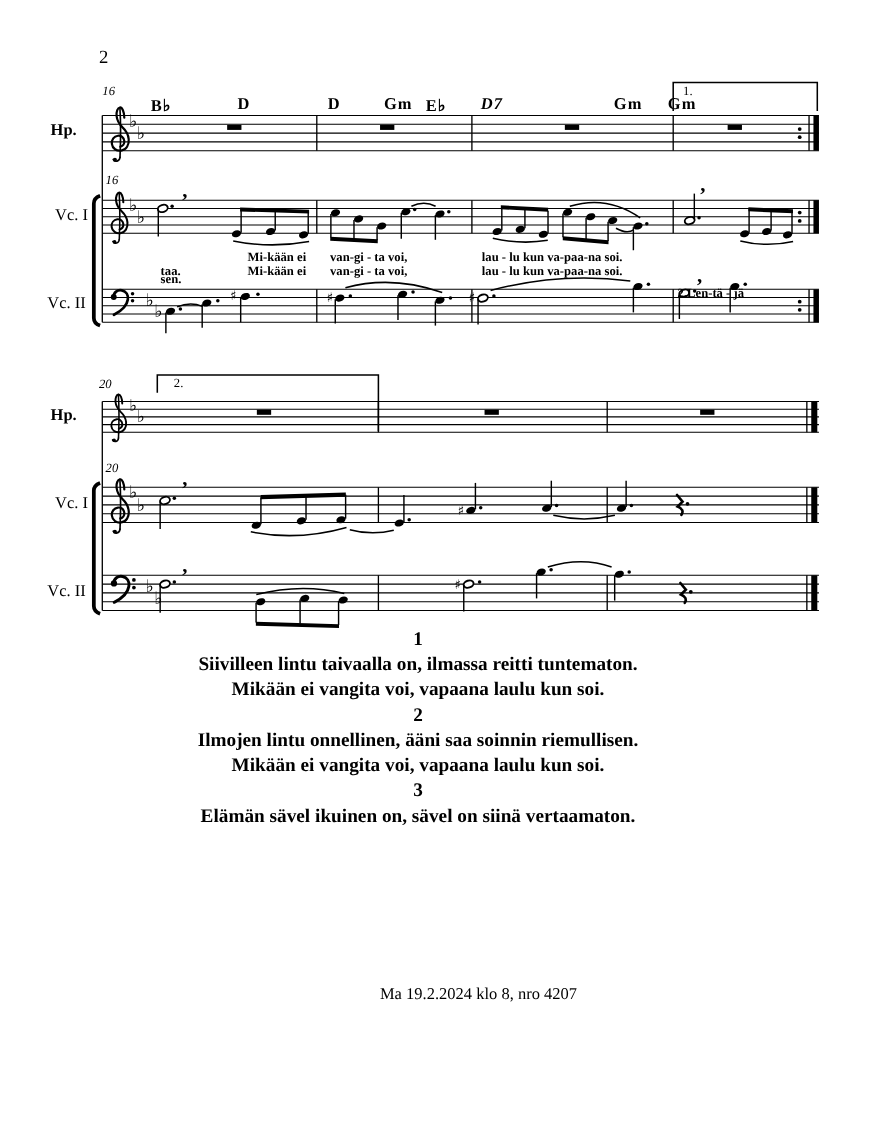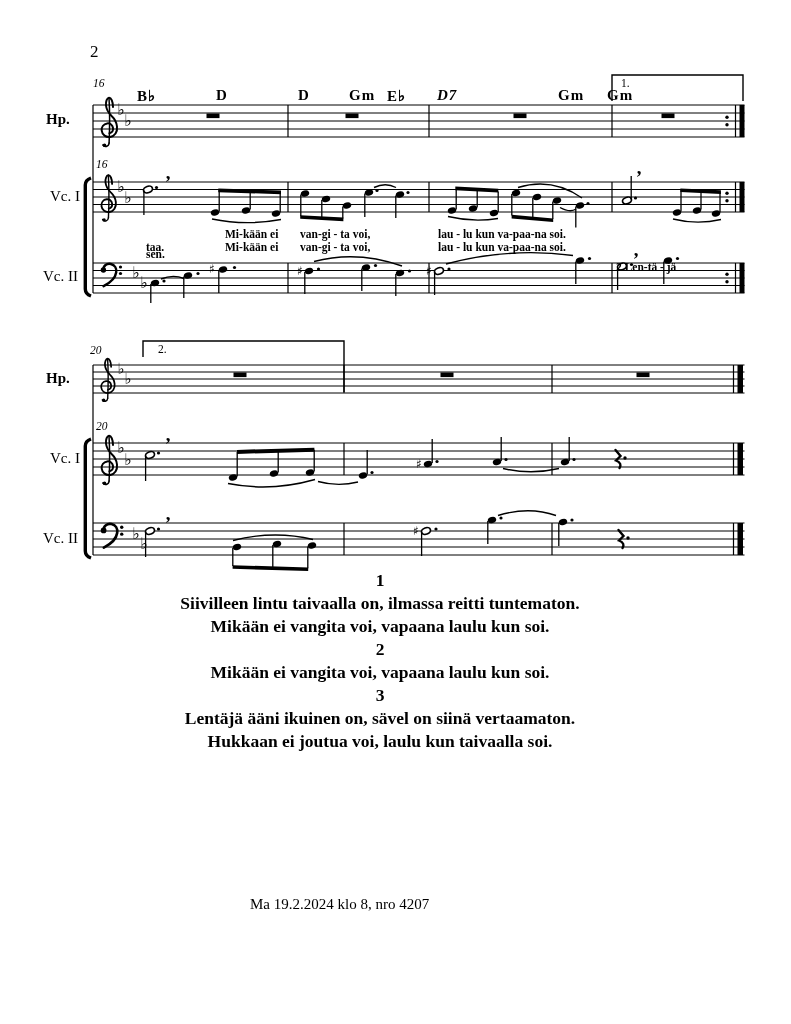--- a/index.html
+++ b/index.html
@@ -9,21 +9,21 @@
   .abs{position:absolute;white-space:nowrap;}
   .pagenum{font-size:17px;}
   .lbl-b{font-weight:bold;font-size:15px;}
   .lbl{font-size:15px;margin-left:14px;}
   .mnum{font-style:italic;font-size:11.5px;}
   .volta{font-size:11.5px;}
   .chord{font-weight:bold;font-size:15px;letter-spacing:1px;}
   .syl{font-weight:bold;font-size:11.5px;}
   .verses{left:95px;top:569px;width:570px;text-align:center;position:absolute;}
   .vnum,.vline{font-weight:bold;font-size:17.5px;line-height:23px;}
-  .footer{left:250px;top:896px;width:370px;text-align:left;position:absolute;font-size:15px;}
+  .footer{left:250px;top:896px;width:370px;text-align:center;position:absolute;font-size:15px;}
   svg{position:absolute;left:0;top:0;}
   .sl{stroke:#000;stroke-width:1;}
   .bl{stroke:#000;stroke-width:1.2;}
   .blk{fill:#000;}
   .stem{stroke:#000;stroke-width:1.3;}
   .slur{fill:none;stroke:#000;stroke-width:1.4;}
   .openh{fill:#fff;stroke:#000;stroke-width:1.7;}
   .clef{fill:none;stroke:#000;stroke-linecap:round;}
   .msym{font-family:"DejaVu Sans",sans-serif;fill:#000;text-anchor:middle;}
   .breath{font-family:"Liberation Serif",serif;font-weight:bold;font-size:19px;text-anchor:middle;fill:#000;}
@@ -418,21 +418,21 @@
 <span class="abs lbl" style="left:29px;top:530px;">Vc. II</span>
 <span class="abs mnum" style="left:90px;top:344px;">20</span>
 <span class="abs mnum" style="left:96px;top:420px;">20</span>
 <span class="abs volta" style="left:158px;top:343px;">2.</span>
 
 <div class="verses">
   <div class="vnum">1</div>
   <div class="vline">Siivilleen lintu taivaalla on, ilmassa reitti tuntematon.</div>
   <div class="vline">Mikään ei vangita voi, vapaana laulu kun soi.</div>
   <div class="vnum">2</div>
+  <div class="vline">Ilmojen lintu onnellinen, ääni saa soinnin riemullisen.</div>
   <div class="vline">Mikään ei vangita voi, vapaana laulu kun soi.</div>
   <div class="vnum">3</div>
-  <div class="vline">Lentäjä ääni ikuinen on, sävel on siinä vertaamaton.</div>
-  <div class="vline">Hukkaan ei joutua voi, laulu kun taivaalla soi.</div>
+  <div class="vline">Elämän sävel ikuinen on, sävel on siinä vertaamaton.</div>
 </div>
 
 <div class="footer">Ma 19.2.2024 klo 8, nro 4207</div>
 
 </div>
 
 </body></html>

